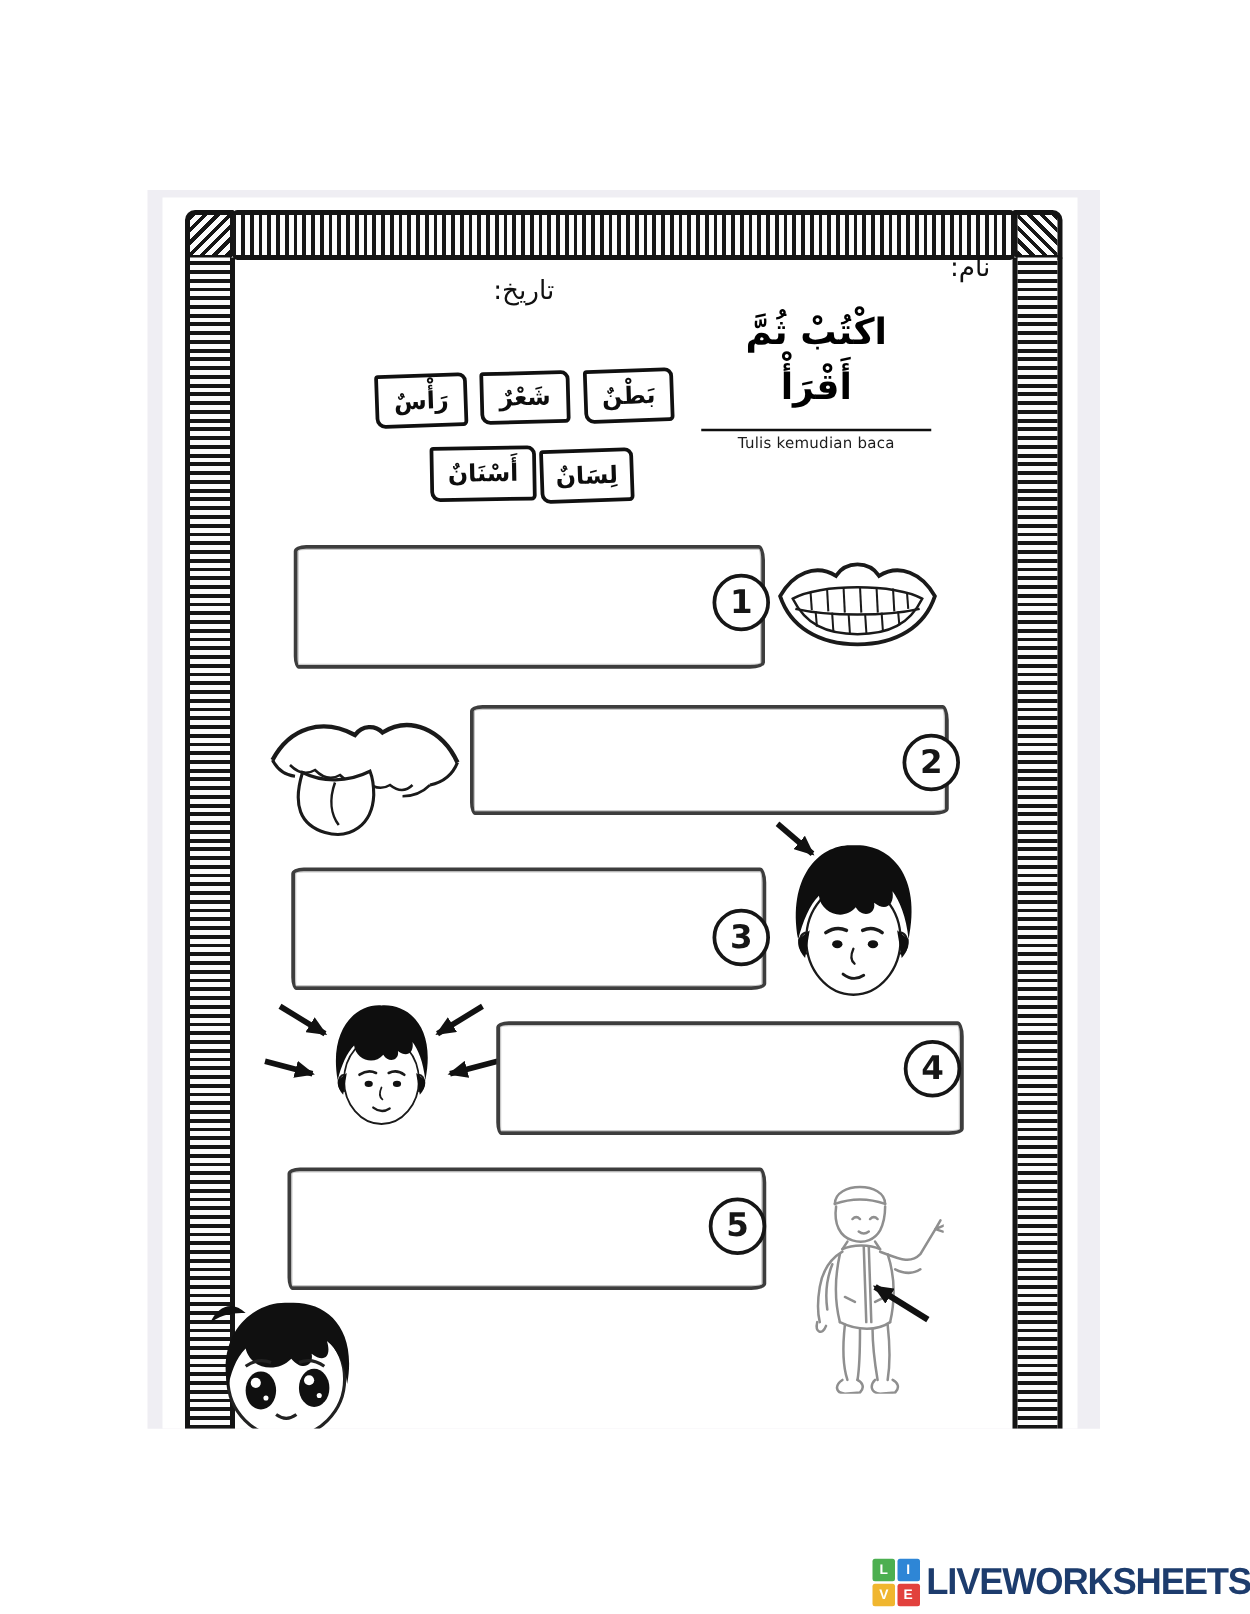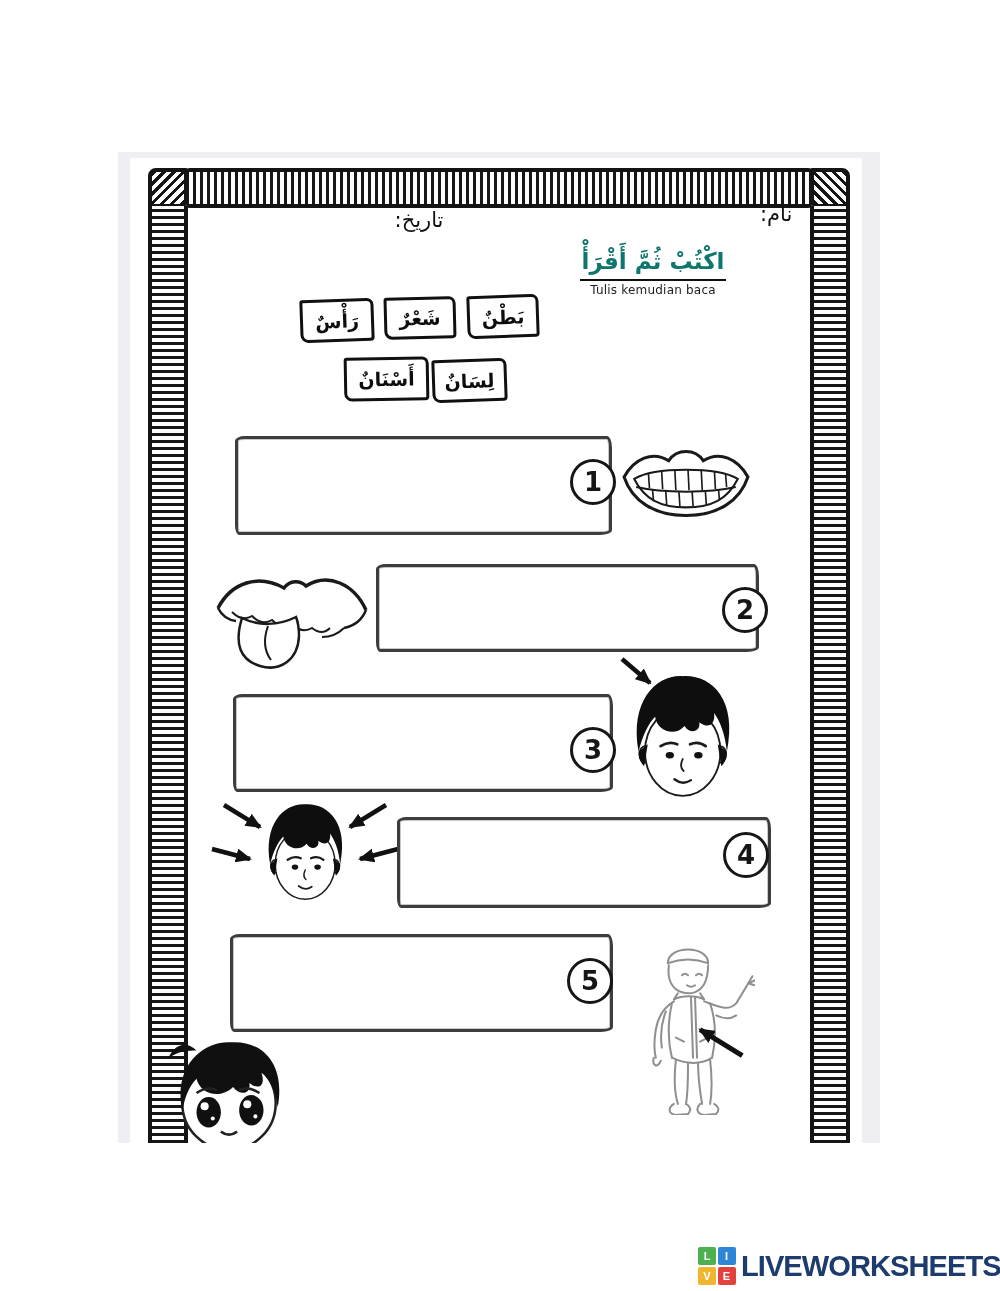--- a/index.html
+++ b/index.html
@@ -34,25 +34,25 @@
   .corner {
     position:absolute; width:40px; height:40px; box-sizing:border-box;
     border:4px solid #141414; border-radius:8px 2px;
   }
   .corner-tl { background:repeating-linear-gradient(135deg,#161616 0 3px,#fdfdfd 3px 7px); }
   .corner-tr { background:repeating-linear-gradient(45deg,#161616 0 3px,#fdfdfd 3px 7px); border-radius:2px 8px; }
 
   
   .rtl { direction:rtl; unicode-bidi:isolate; }
   .name-label { position:absolute; left:642px; top:50px; width:60px; font-size:21px; color:#111; text-align:left; }
-  .date-label { position:absolute; left:256px; top:56px; width:90px; font-size:21px; color:#111; text-align:center; }
+  .date-label { position:absolute; left:256px; top:68px; width:90px; font-size:21px; color:#111; text-align:center; }
   .title-block { position:absolute; left:443px; top:92px; width:184px; text-align:center; }
   .title-arabic {
-    display:inline-block; font-size:23px; font-weight:bold; color:#0f766e;
-    border-bottom:2.5px solid #0f0f0f; padding:0 2px 0 2px; line-height:1.5;
+    display:inline-block; font-size:29px; font-weight:bold; color:#000000;
+    border-bottom:2.5px solid #0f0f0f; padding:0 2px 12px 2px; line-height:1.5;
   }
   .title-sub { margin-top:2px; font-size:12px; color:#1c1c1c; letter-spacing:0.2px; }
 
   
   .wbox {
     position:absolute; box-sizing:border-box; background:#fff;
     border:3.5px solid #101010; border-radius:3px 7px 4px 8px;
     display:flex; align-items:center; justify-content:center;
     font-size:19px; font-weight:bold; color:#0d0d0d; direction:rtl;
   }

